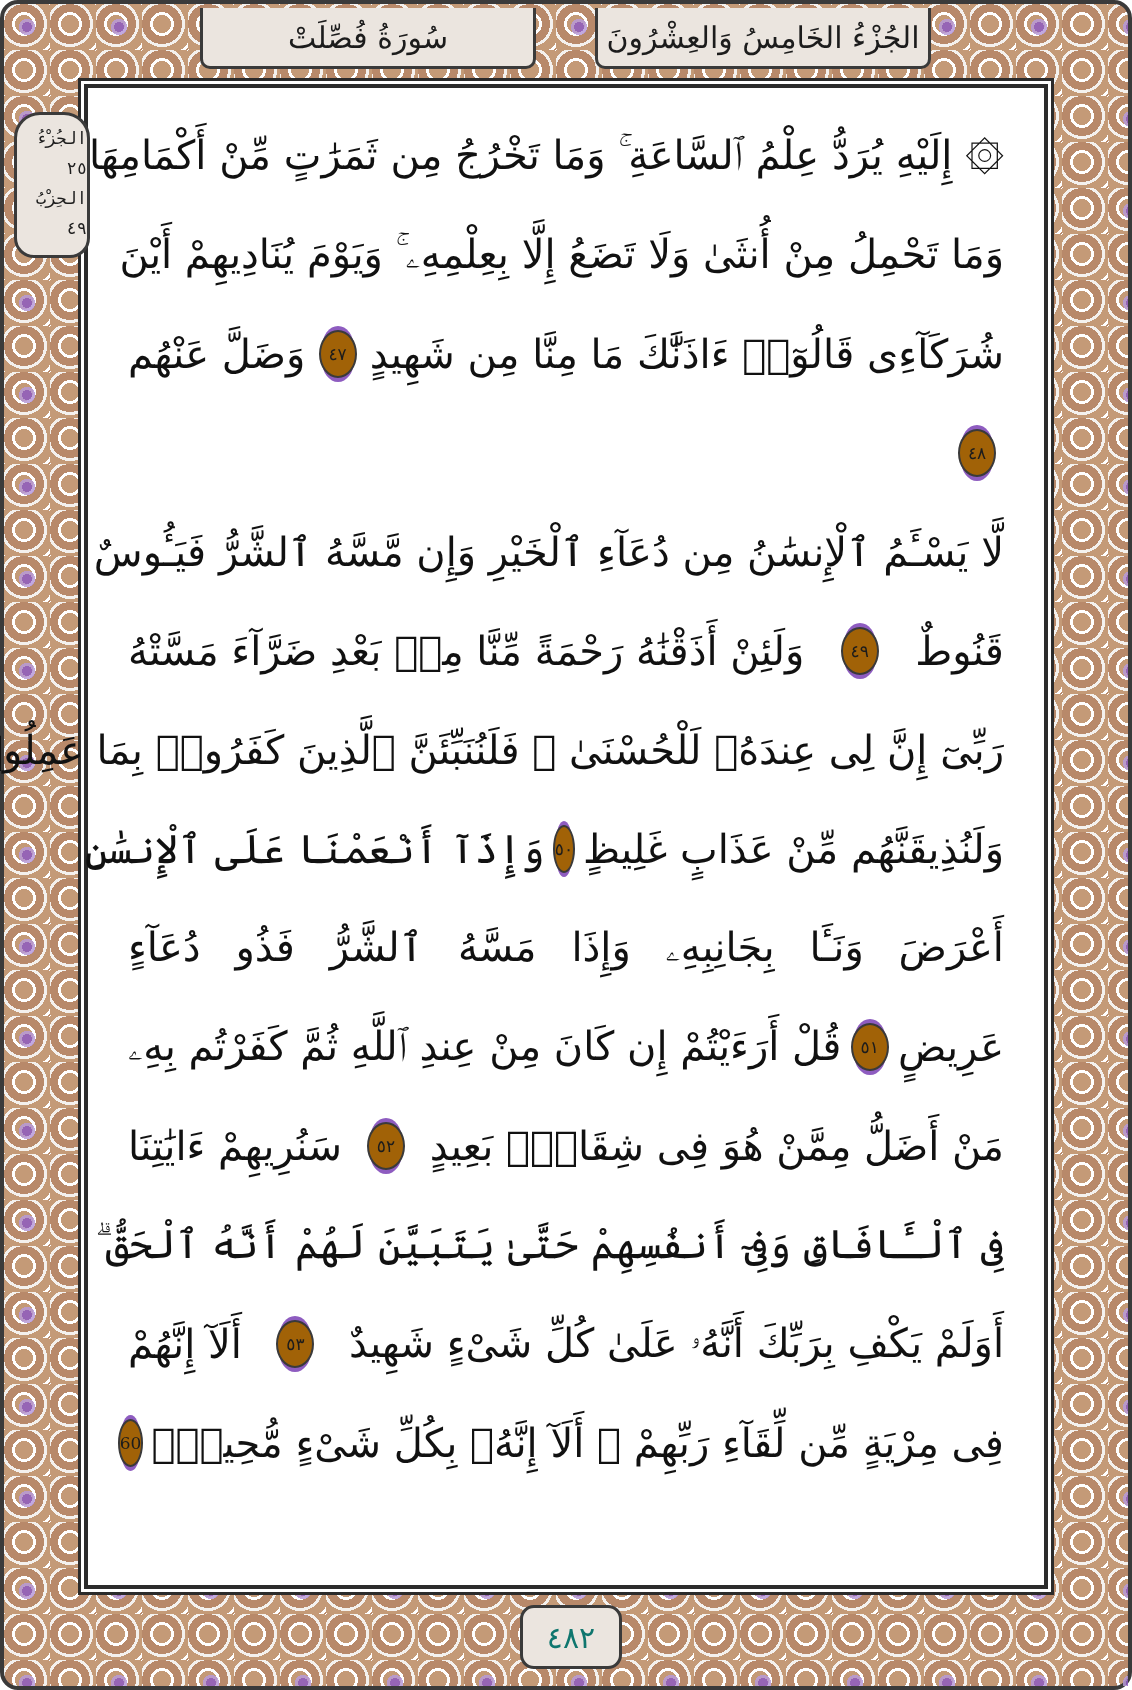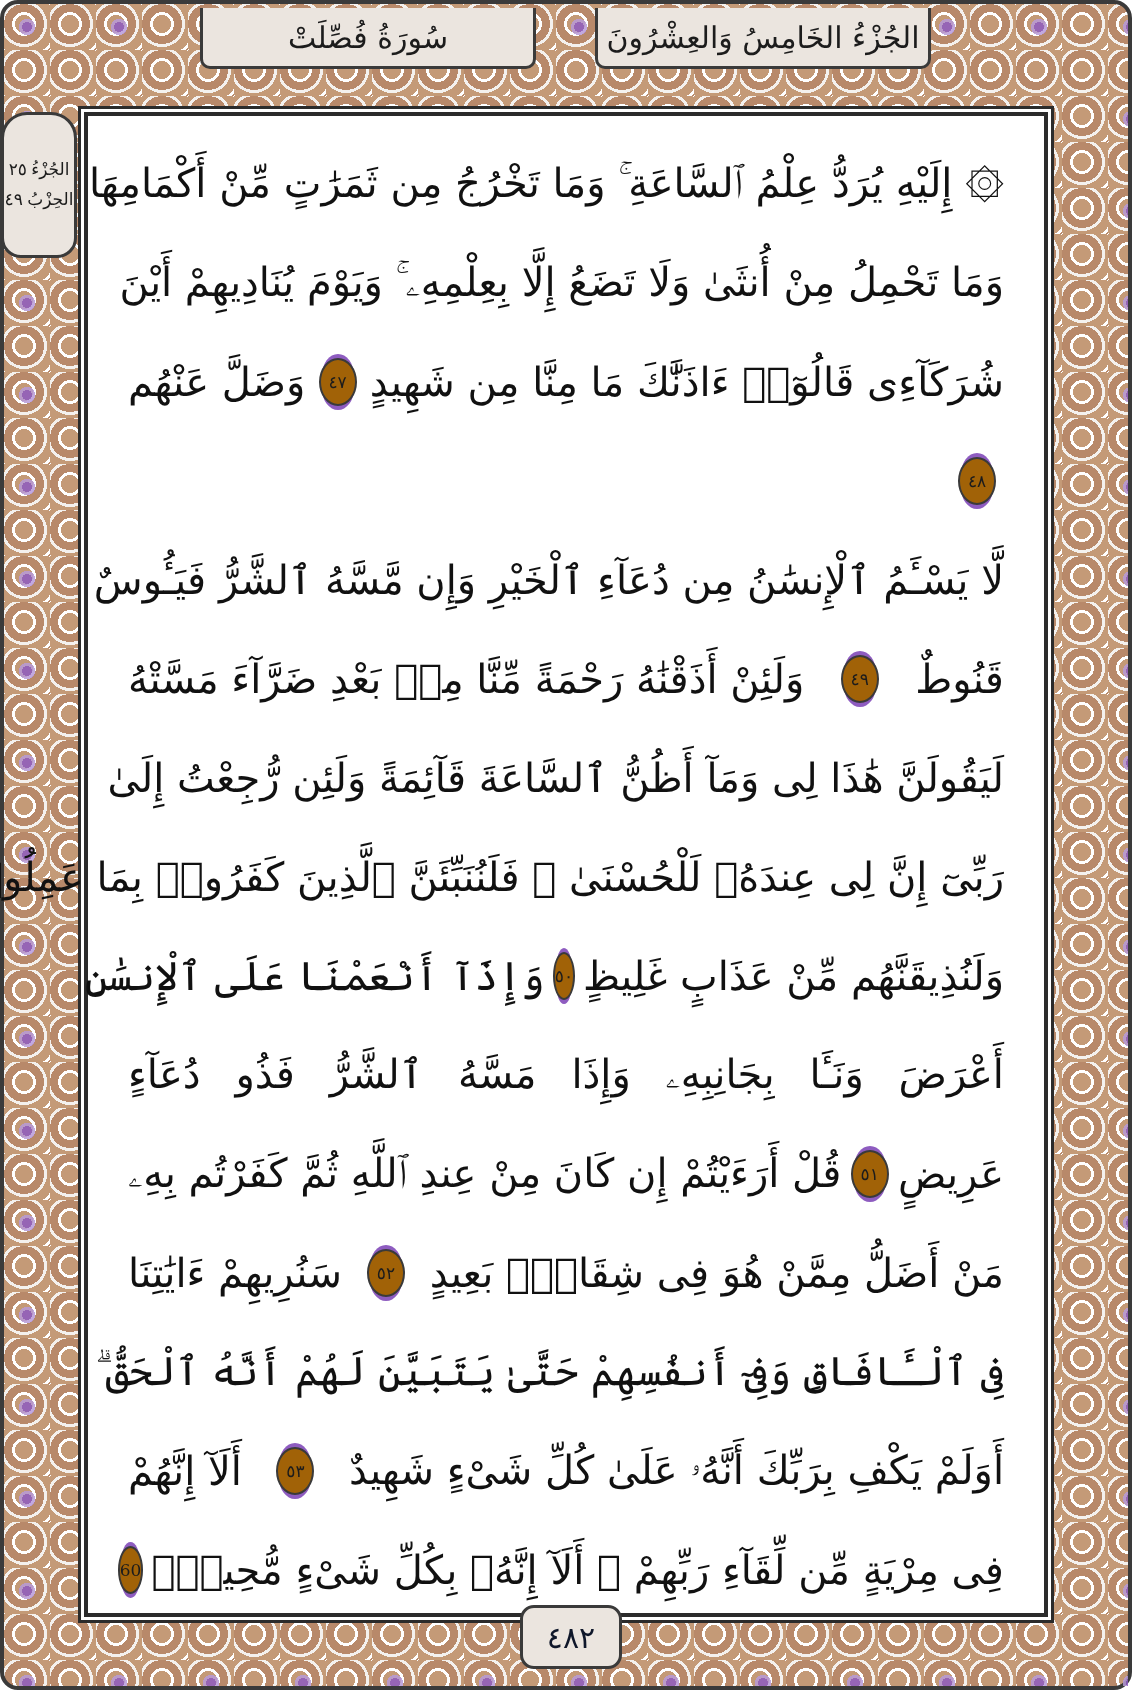--- a/index.html
+++ b/index.html
@@ -35,37 +35,36 @@
     display: flex; align-items: center; justify-content: center;
     z-index: 3;
     font-family: "DejaVu Serif", serif;
     font-size: 30px; color: #1c1c1c;
     direction: rtl;
     text-align: center;
   }
   .hdr-surah { left: 200px; width: 330px; }
   .hdr-juz { left: 595px; width: 330px; }
   .side-cartouche {
-    position: absolute; left: 1px; top: 112px; width: 70px; height: 140px;
+    position: absolute; left: 14px; top: 112px; width: 70px; height: 140px;
     background: #ebe5df; border: 3px solid #3a3a3a;
     border-radius: 26px 26px 20px 20px;
     z-index: 3;
     display: flex; flex-direction: column; align-items: center; justify-content: center;
-    font-family: Liberation Serif, serif; font-size: 17px; color: #1c1c1c; direction: rtl;
+    font-family: Liberation Mono, monospace; font-size: 17px; color: #1c1c1c; direction: rtl;
     line-height: 30px;
   }
   .content {
     position: absolute; left: 84px; top: 84px; width: 964px; height: 1505px;
     background: #ffffff;
     border: 4px solid #2b2b2b;
     outline: 3px solid #ffffff;
     box-shadow: 0 0 0 6px #2b2b2b;
     z-index: 2;
     box-sizing: border-box;
-    margin-top: 28px;
   }
   .lines {
     position: absolute; left: 40px; right: 40px; top: 18px; bottom: 10px;
     direction: rtl;
   }
   .line {
     height: 99px;
     display: flex; align-items: center; justify-content: space-between;
     font-family: "DejaVu Serif", serif;
     font-size: 40px; color: #111111;
@@ -80,21 +79,21 @@
     background: #a16207; border: 2px solid #3a3a3a;
     box-shadow: 0 -7px 0 -3px #8e5cc0, 0 7px 0 -3px #8e5cc0;
     font-size: 17px; color: #1c1c1c;
     margin: 0 8px; vertical-align: middle;
     direction: rtl;
   }
   .page-number {
     position: absolute; left: 520px; top: 1605px; width: 96px; height: 58px;
     background: #ebe5df; border: 3px solid #3a3a3a; border-radius: 14px;
     display: flex; align-items: center; justify-content: center;
-    font-family: "DejaVu Serif", serif; font-size: 30px; color: #0f172a;
+    font-family: "DejaVu Serif", serif; font-size: 30px; color: #0f766e;
     z-index: 3;
   }
 </style>
 </head>
 <body>
 
 <div class="frame"></div>
 
 <div class="header-cartouche hdr-surah">سُورَةُ فُصِّلَتْ</div>
 <div class="header-cartouche hdr-juz">الجُزْءُ الخَامِسُ وَالعِشْرُونَ</div>
@@ -122,23 +121,20 @@
       </div>
     <div class="line">
         <span class="line-text">لَّا يَسْـَٔمُ ٱلْإِنسَٰنُ مِن دُعَآءِ ٱلْخَيْرِ وَإِن مَّسَّهُ ٱلشَّرُّ فَيَـُٔوسٌ</span>
       </div>
     <div class="line">
         <span>قَنُوطٌ</span>
         <span class="ayah">٤٩</span>
         <span>وَلَئِنْ أَذَقْنَٰهُ رَحْمَةً مِّنَّا مِنۢ بَعْدِ ضَرَّآءَ مَسَّتْهُ</span>
       </div>
     <div class="line">
-        <span class="line-text">لَيَقُولَنَّ هَٰذَا لِى وَمَآ أَظُنُّ ٱلسَّاعَةَ قَآئِمَةً وَلَئِن رُّجِعْتُ إِلَىٰ</span>
-      </div>
-    <div class="line">
         <span class="line-text">رَبِّىٓ إِنَّ لِى عِندَهُۥ لَلْحُسْنَىٰ ۚ فَلَنُنَبِّئَنَّ ٱلَّذِينَ كَفَرُوا۟ بِمَا عَمِلُوا۟</span>
       </div>
     <div class="line">
         <span>وَلَنُذِيقَنَّهُم مِّنْ عَذَابٍ غَلِيظٍ</span>
         <span class="ayah">٥٠</span>
         <span>وَإِذَآ أَنْعَمْنَا عَلَى ٱلْإِنسَٰنِ</span>
       </div>
     <div class="line">
         <span class="line-text">أَعْرَضَ وَنَـَٔا بِجَانِبِهِۦ وَإِذَا مَسَّهُ ٱلشَّرُّ فَذُو دُعَآءٍ</span>
       </div>

